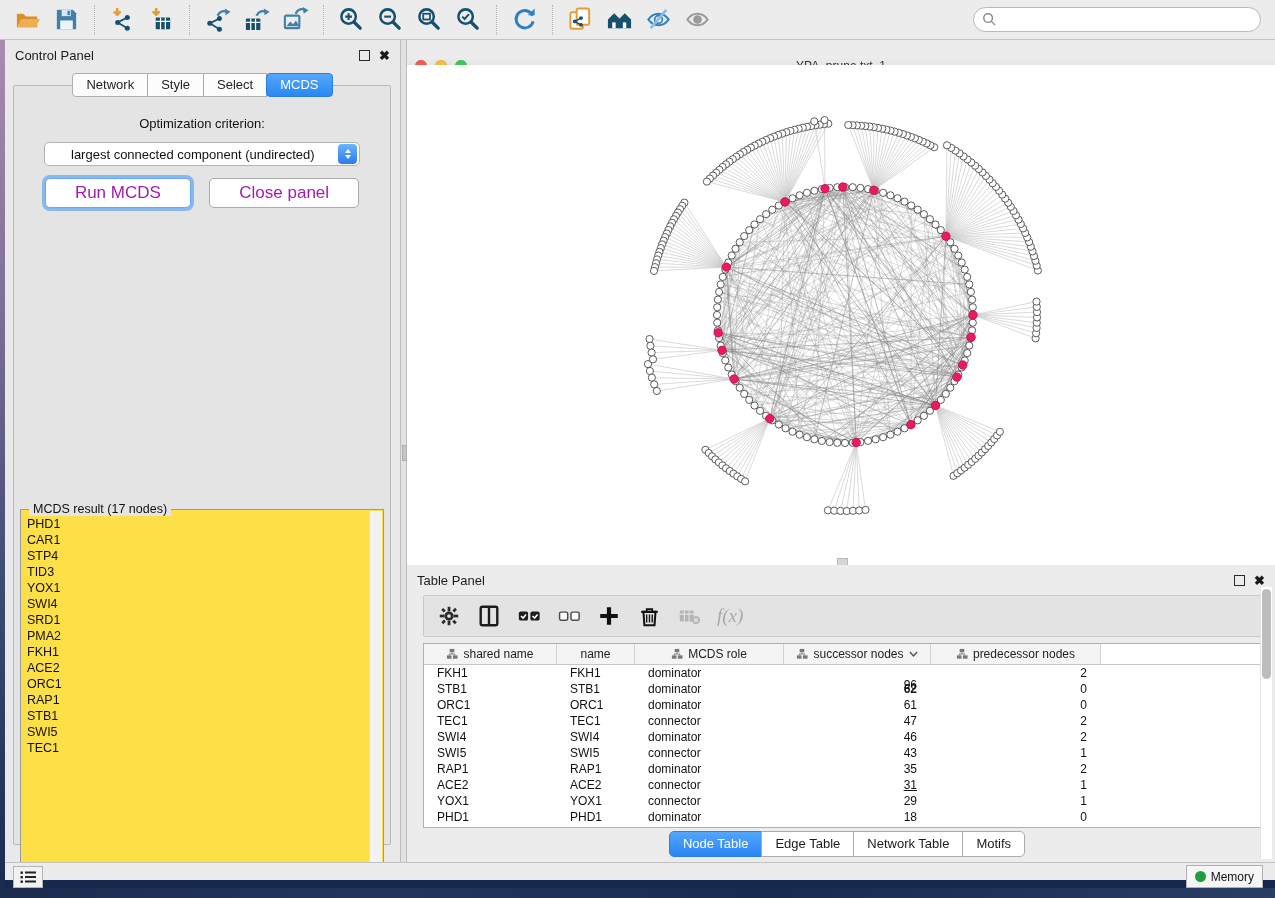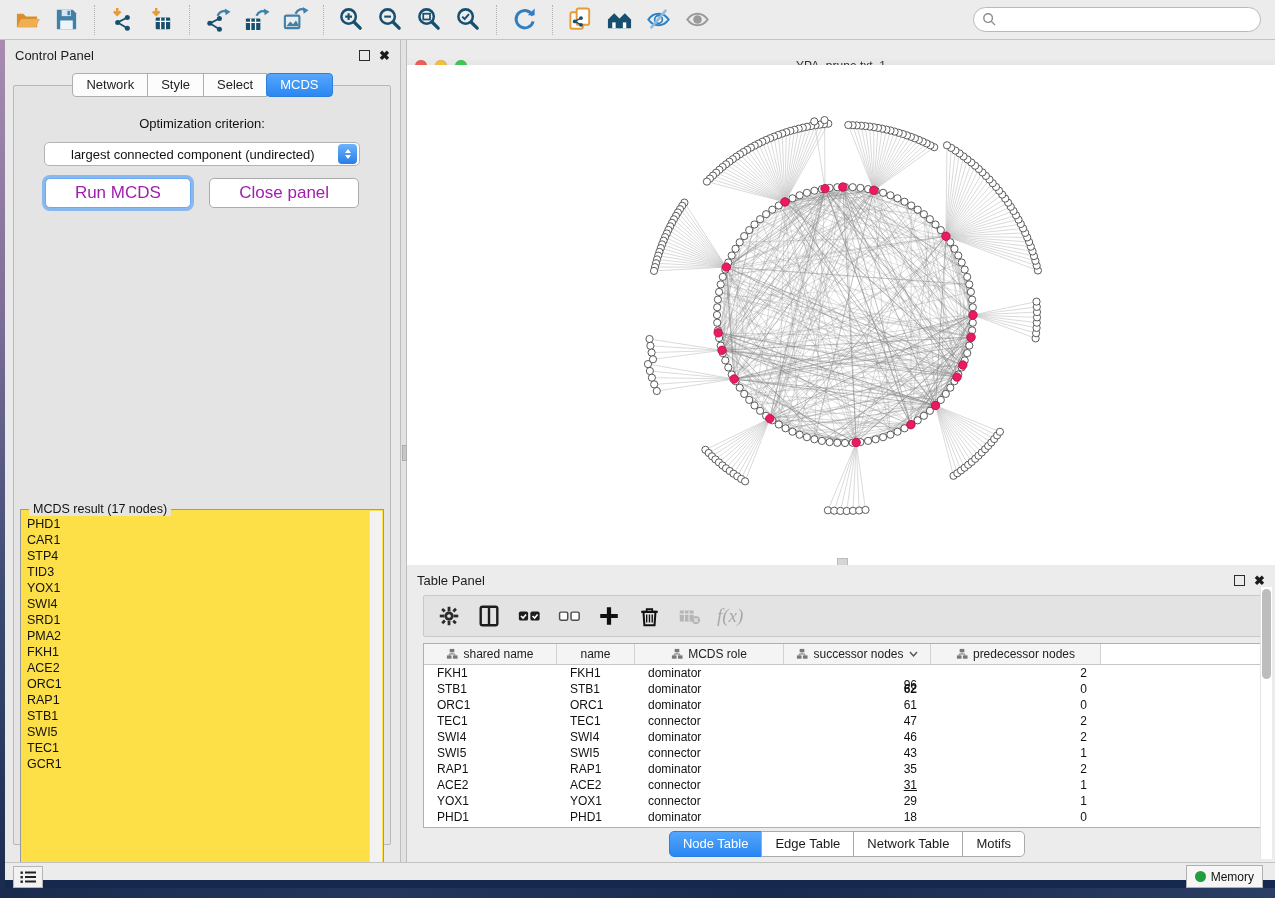--- a/index.html
+++ b/index.html
@@ -286,21 +286,20 @@
             <div class="mcds-item">SWI4</div>
             <div class="mcds-item">SRD1</div>
             <div class="mcds-item">PMA2</div>
             <div class="mcds-item">FKH1</div>
             <div class="mcds-item">ACE2</div>
             <div class="mcds-item">ORC1</div>
             <div class="mcds-item">RAP1</div>
             <div class="mcds-item">STB1</div>
             <div class="mcds-item">SWI5</div>
             <div class="mcds-item">TEC1</div>
-            <div class="mcds-item">GCR1</div>
           </div>
         <div id="mcds-scroll"></div>
       </div>
     </div>
   </div>
 
   <div id="v-split">
     <div id="v-handle"></div>
   </div>
 

